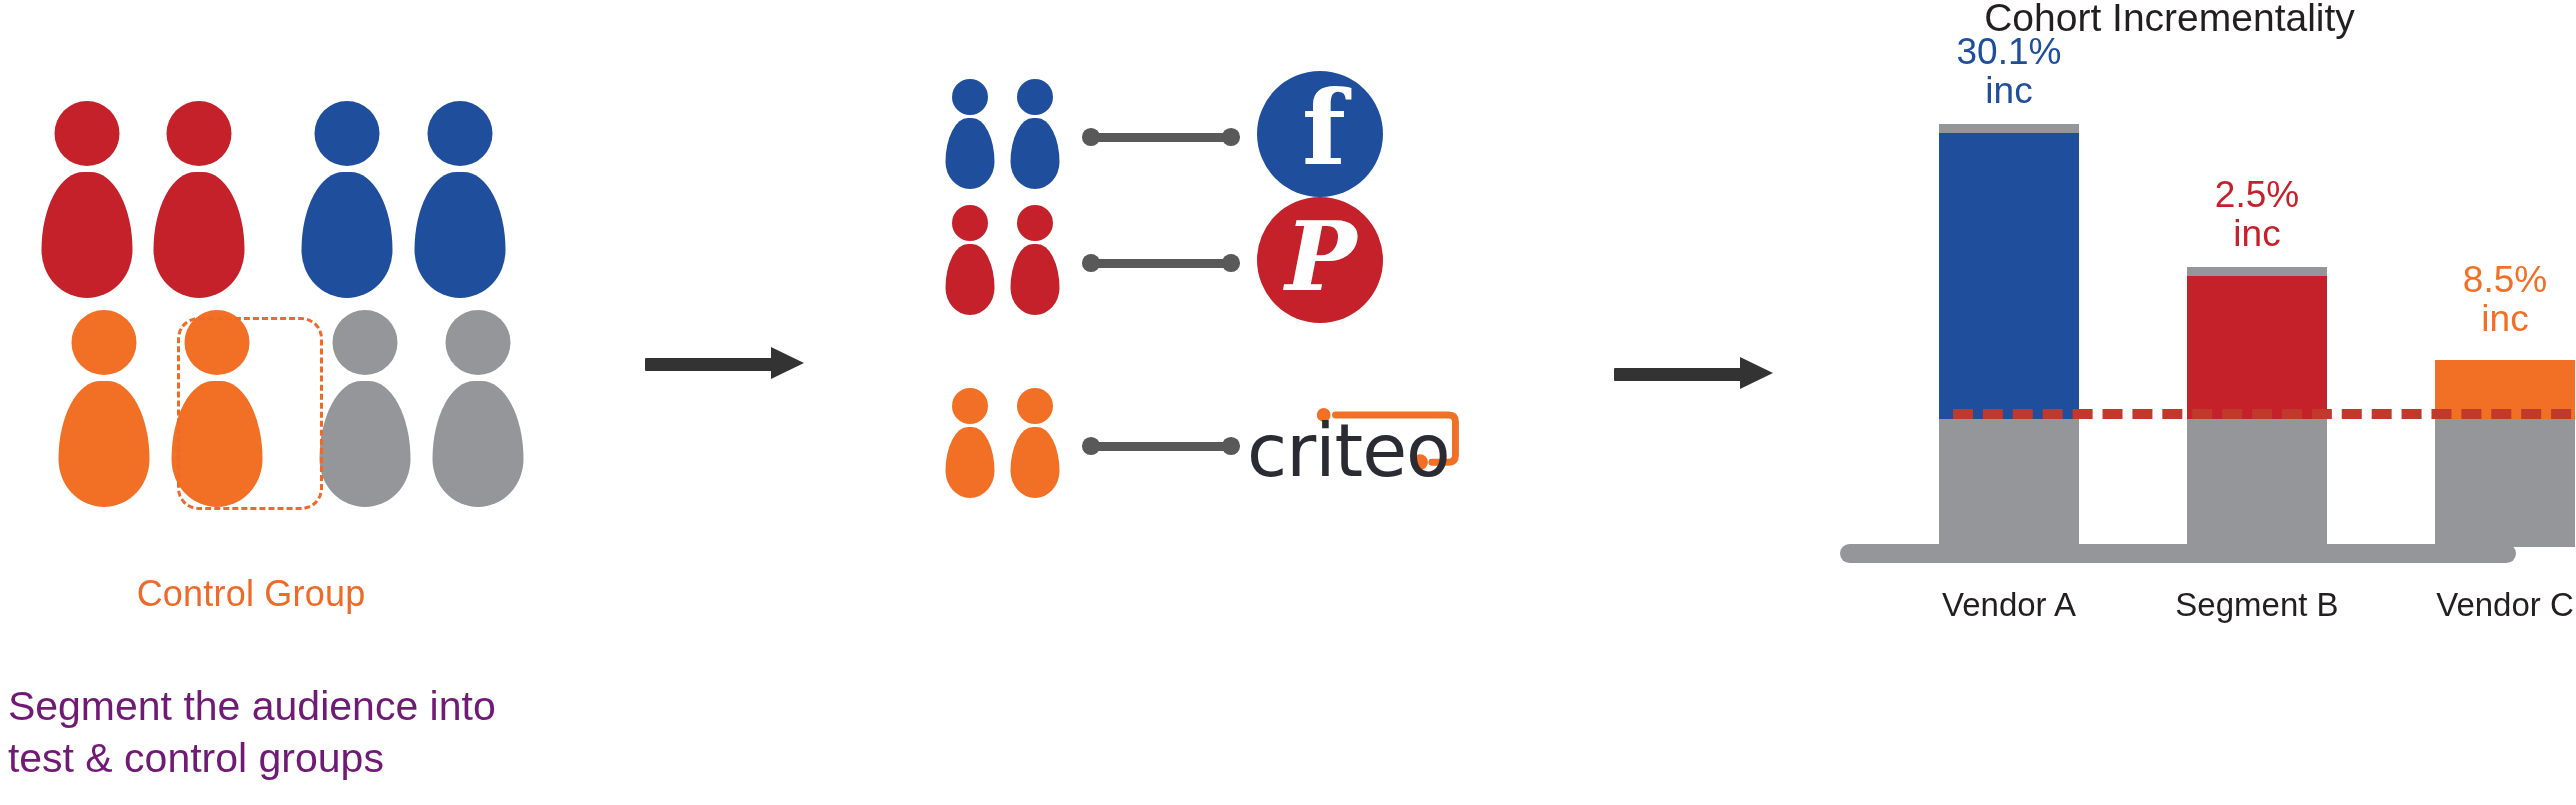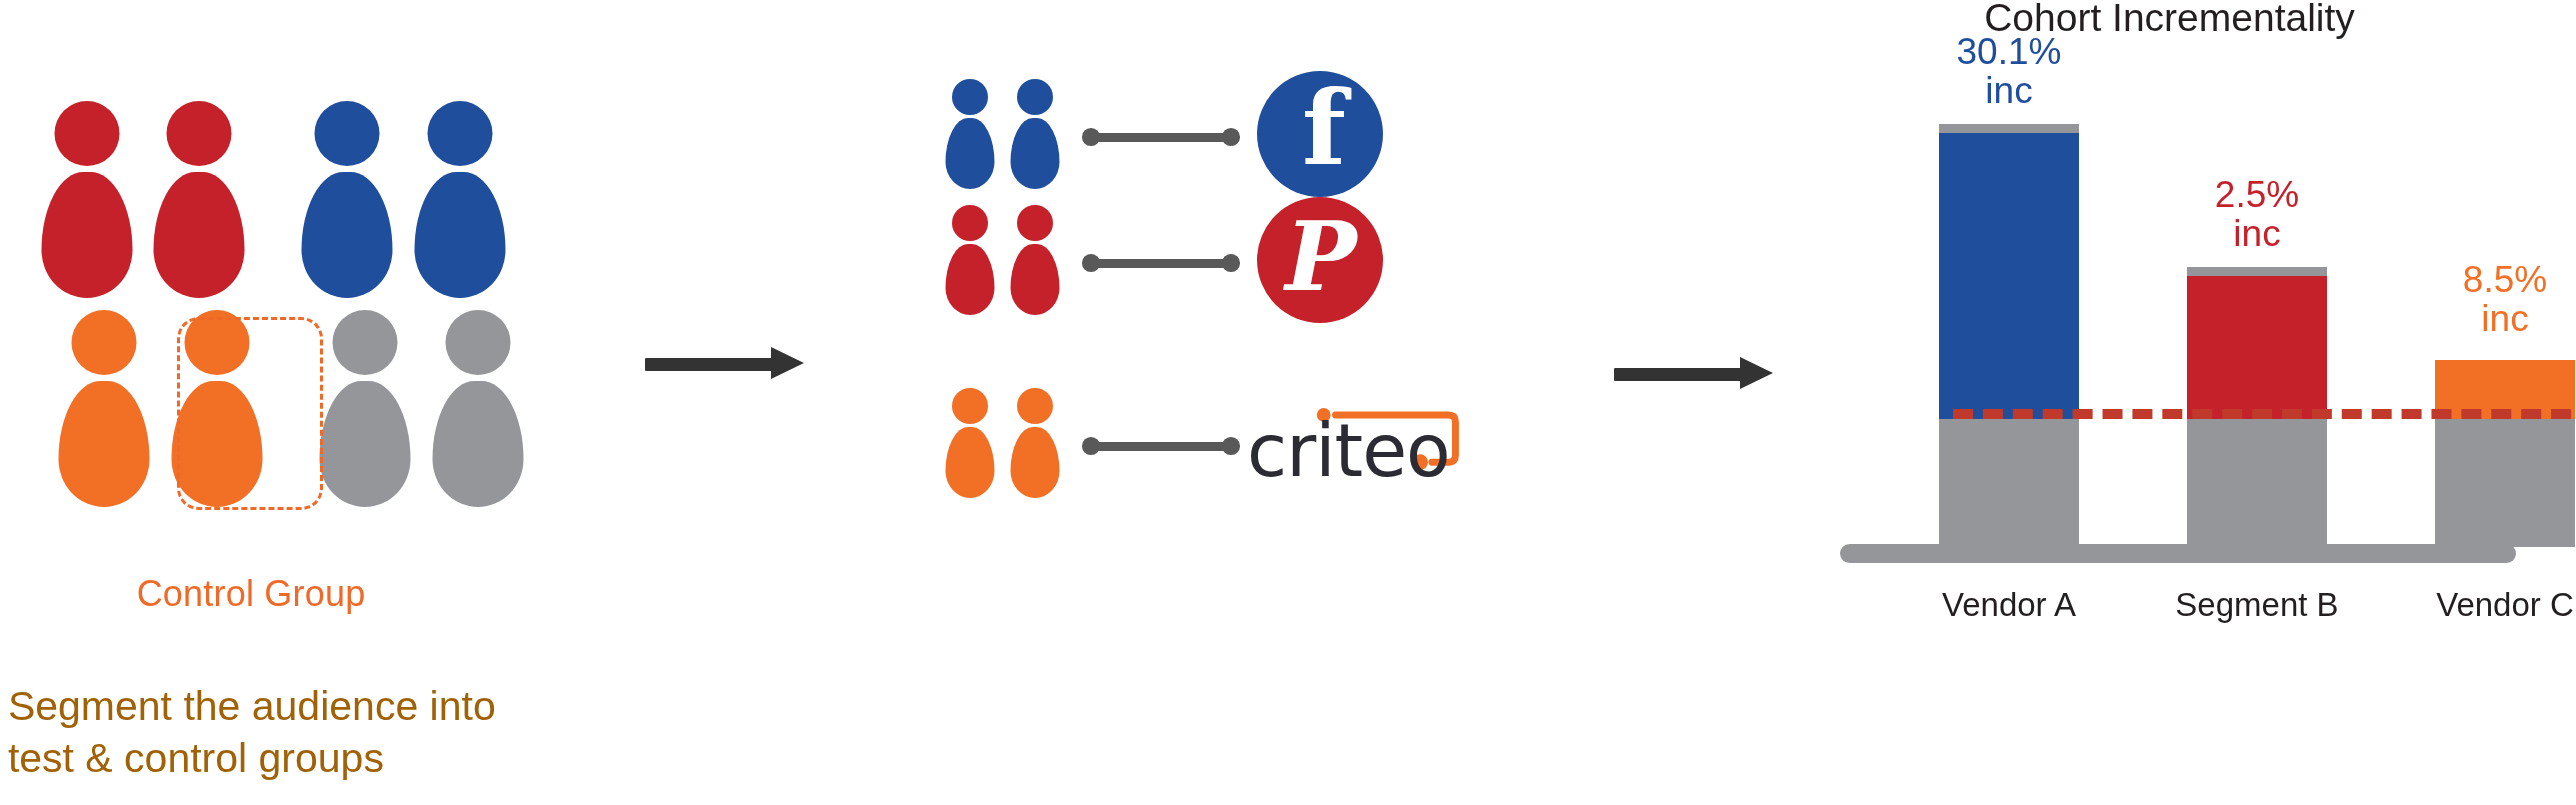--- a/index.html
+++ b/index.html
@@ -121,21 +121,21 @@
     position:absolute;left:77px;top:544px;width:676px;height:18.7px;
     background:#949699;border-radius:9.9px;
   }
   .baseline-dash{
     position:absolute;left:91px;top:0;width:648px;height:0;
     border-top:10.8px dashed #c0392b;
   }
 
   
   .caption{
-    position:absolute;font-size:41px;line-height:1.28;color:#a16207;
+    position:absolute;font-size:41px;line-height:1.28;color:#701a75;
     white-space:pre-line;
   }
   #cap1{left:7.9px;top:680px;width:630px;}
   #cap2{left:973px;top:680px;width:611px;}
   #cap3{left:1931px;top:680px;width:611px;}
 </style>
 </head>
 <body>
 
 <div class="stage">

